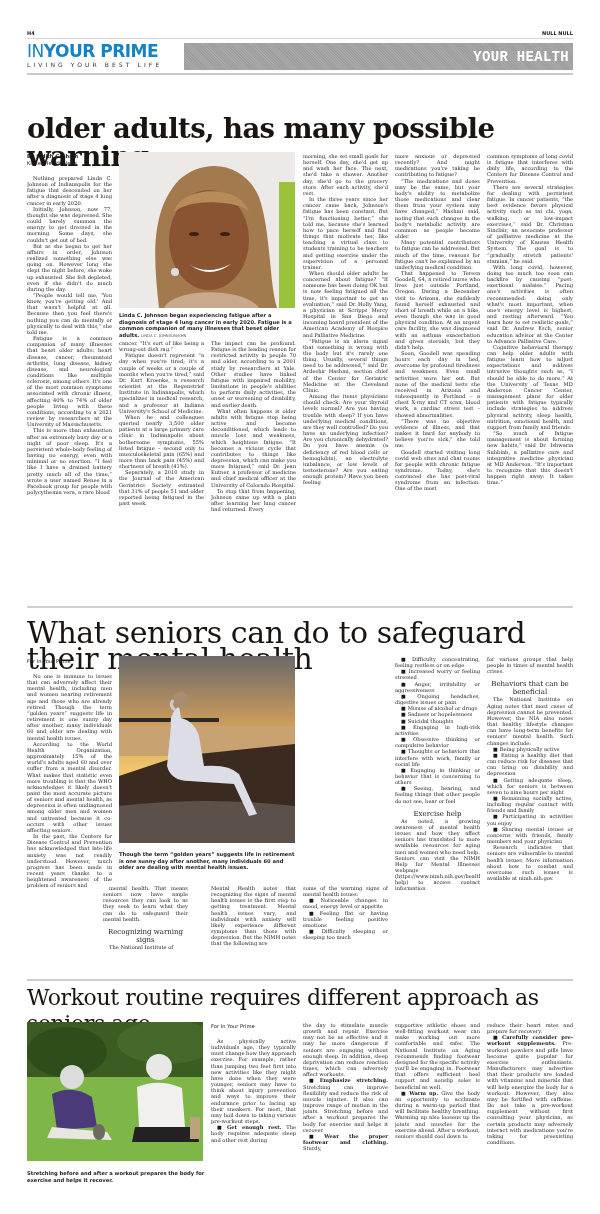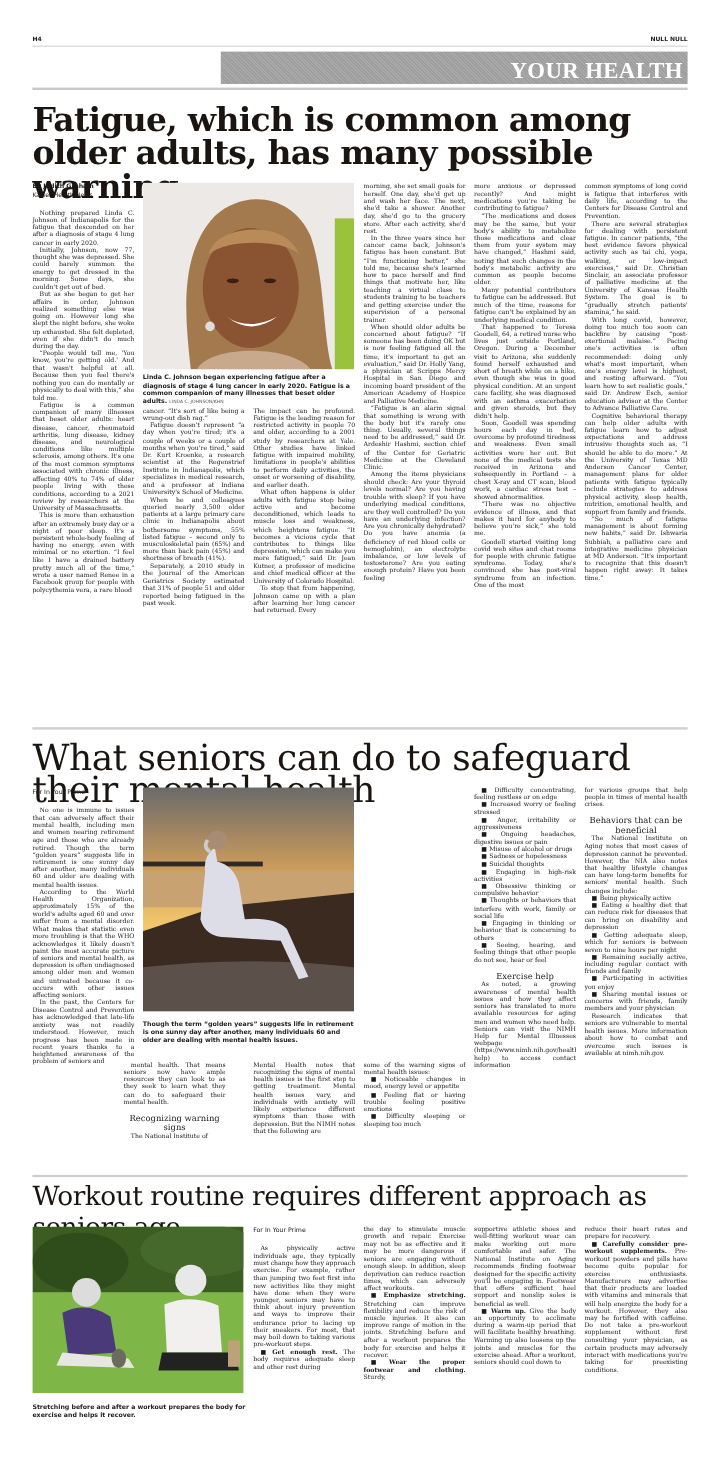--- a/index.html
+++ b/index.html
@@ -10,21 +10,21 @@
   .folio .pg { position: absolute; left: 0; top: 0; }
   .folio .dt { position: absolute; right: 0; top: 0; }
 
   .masthead { position: absolute; top: 42px; left: 27px; right: 27px; height: 30px; }
   .mh-brand { position: absolute; left: 0; top: 0; width: 155px; height: 30px; background: #fff; }
   .mh-title { font-family: "DejaVu Sans", sans-serif; font-size: 17px; line-height: 19px; color: #1582c3; letter-spacing: -0.5px; white-space: nowrap; }
   .mh-title .thin { font-weight: normal; }
   .mh-title .bold { font-weight: bold; }
   .mh-tag { font-family: "DejaVu Sans", sans-serif; font-size: 6px; letter-spacing: 3.1px; color: #333; white-space: nowrap; margin-top: 0px; }
   .mh-bar { position: absolute; left: 157px; right: 0; top: 1px; height: 27px; background: repeating-linear-gradient(45deg, #9d9d9d 0 1px, #a9a9a9 1px 2px); }
-  .mh-section { position: absolute; right: 4px; top: 6px; font-family: Liberation Serif, serif; font-weight: bold; font-size: 19px; color: #fff; letter-spacing: 0.3px; }
+  .mh-section { position: absolute; right: 4px; top: 6px; font-family: Liberation Mono, monospace; font-weight: bold; font-size: 14px; color: #fff; letter-spacing: 0.3px; }
   .mh-rule { position: absolute; top: 73px; left: 27px; right: 27px; height: 2px; background: #c9c9c9; }
 
   .headline { position: absolute; left: 27px; right: 20px; font-family: "DejaVu Serif", serif; color: #1b1511; }
   .h1 { top: 86px; font-size: 27.5px; font-weight: bold; line-height: 28px; letter-spacing: -0.6px; }
   .h2 { top: 620px; font-size: 30px; font-weight: normal; line-height: 26px; letter-spacing: -0.4px; }
   .h3 { top: 985px; font-size: 22px; font-weight: normal; line-height: 26px; letter-spacing: -0.4px; }
 
   .byline { position: absolute; font-family: "DejaVu Sans", sans-serif; font-size: 5.2px; line-height: 7px; }
   .byline .name { font-weight: bold; }
 
@@ -42,28 +42,32 @@
 </style>
 </head>
 <body>
 
 <div class="folio">
   <span class="pg">H4</span>
   <span class="dt">NULL NULL</span>
 </div>
 
 <div class="masthead">
+  <div class="mh-brand">
+    <div class="mh-title"><span class="thin">IN</span><span class="bold">YOUR PRIME</span></div>
+    <div class="mh-tag">LIVING YOUR BEST LIFE</div>
+  </div>
   <div class="mh-bar">
     <span class="mh-section">YOUR HEALTH</span>
   </div>
 </div>
 <div class="mh-rule"></div>
 
 <h1 class="headline h1">
-  <span>Fatigue, which is common among</span><br>
+  <br>
   <span>older adults, has many possible warning</span>
 </h1>
 
 <div class="byline" style="left:27px; top:153px;">
   <div class="name">By Judith Graham</div>
   <div>Kaiser Health News</div>
 </div>
 
 <div class="col" style="left:27px; top:175px; width:85px; height:418px;">
     <p>Nothing prepared Linda C. Johnson of Indianapolis for the fatigue that descended on her after a diagnosis of stage 4 lung cancer in early 2020.</p>

